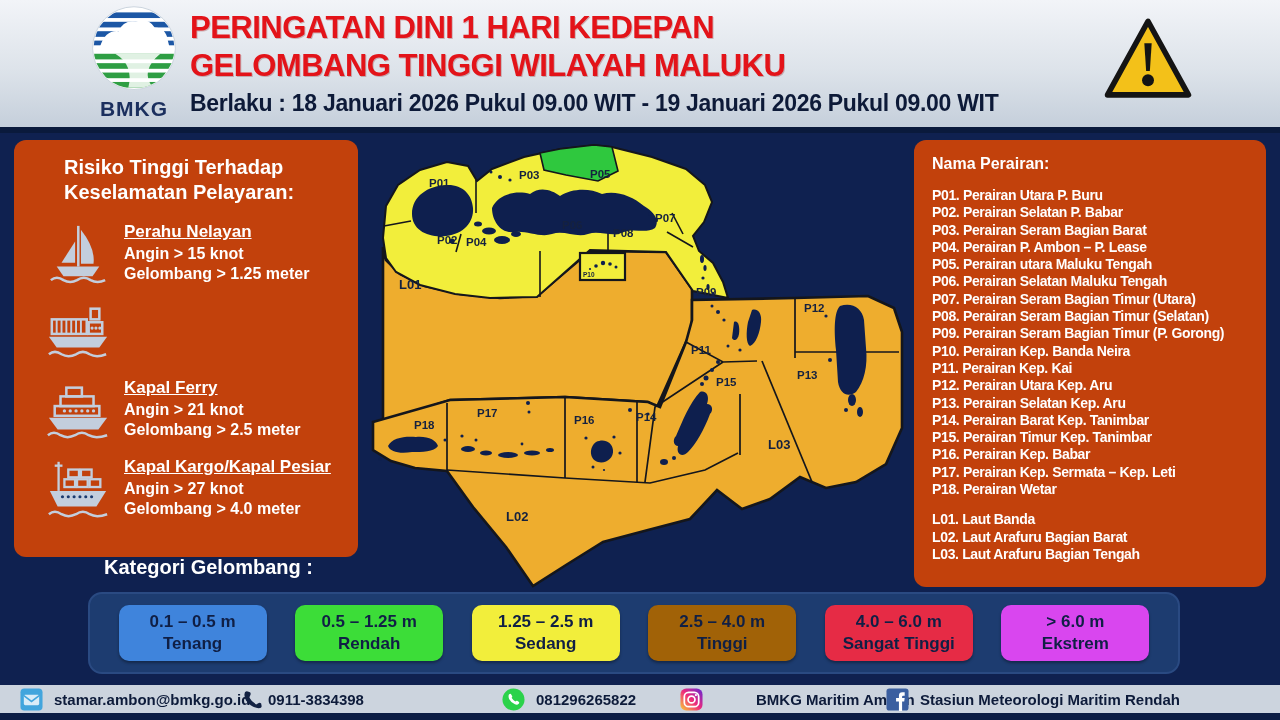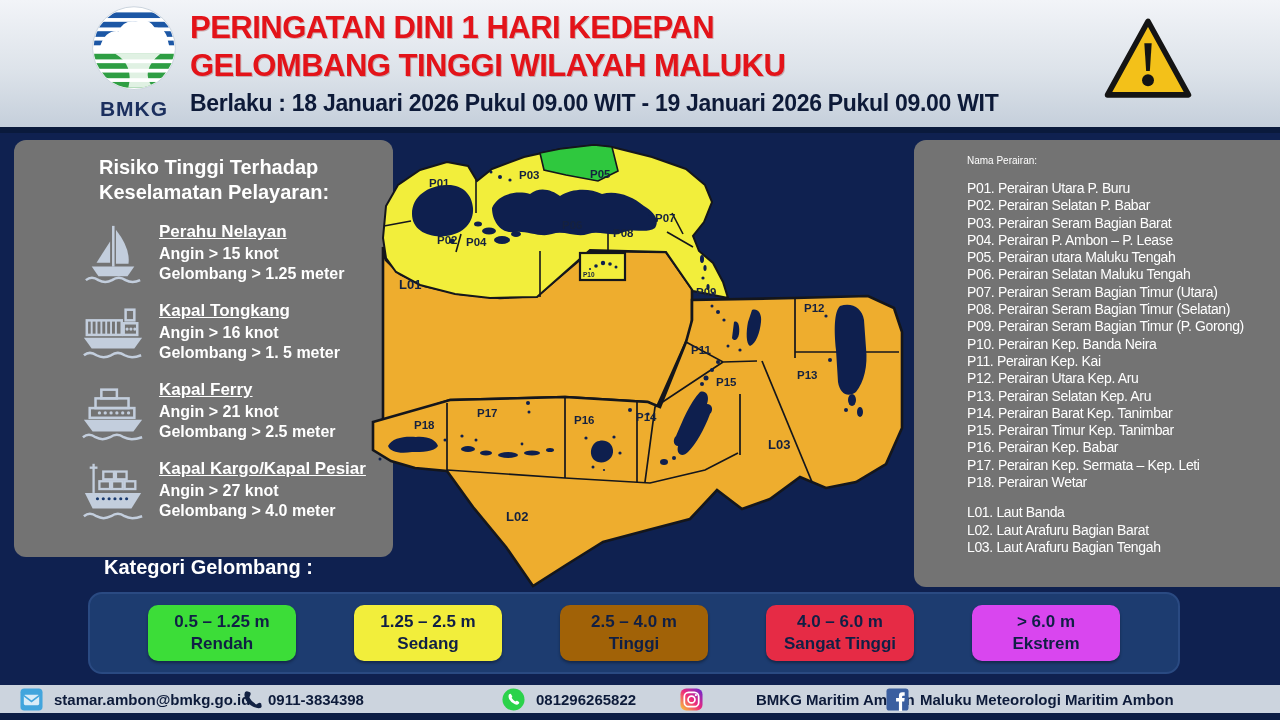--- a/index.html
+++ b/index.html
@@ -13,33 +13,33 @@
   .header-strip{position:absolute;left:0;top:127px;width:1280px;height:6px;background:#0a1a3c;}
   .logo-block{position:absolute;left:78px;top:3px;width:112px;text-align:center;}
   .logo-label{font-size:21px;font-weight:800;color:#1b2f5e;letter-spacing:1px;margin-top:-4px;text-align:center;}
   .title-box{position:absolute;left:190px;top:9px;width:905px;text-align:left;}
   .title-line{font-size:31px;line-height:38px;font-weight:800;color:#e31319;
               letter-spacing:-0.5px;text-shadow:1px 1px 0 rgba(120,0,0,.25);}
   .subtitle{margin-top:5px;font-size:23px;font-weight:700;color:#0d1a38;letter-spacing:-0.3px;}
   .warning-box{position:absolute;left:1102px;top:15px;}
 
   
-  .panel{position:absolute;background:#737373;border-radius:12px;padding-left:35px;}
+  .panel{position:absolute;background:#c2410c;border-radius:12px;}
   .risk-panel{left:14px;top:140px;width:344px;height:417px;}
   .risk-title{padding:15px 0 0 50px;font-size:20px;line-height:25px;font-weight:800;color:#fff;}
   .vessel{display:flex;align-items:center;margin:17px 8px 0 18px;}
   .vessel-icon{width:92px;flex:0 0 92px;display:flex;justify-content:center;}
   .vessel-text{color:#fff;font-weight:700;}
   .vessel-name{font-size:17px;text-decoration:underline;margin-bottom:2px;}
   .vessel-line{font-size:16px;line-height:20px;}
 
   .waters-panel{left:914px;top:140px;width:352px;height:447px;}
-  .waters-title{padding:15px 0 0 18px;font-size:10px;font-weight:400;color:#fff;}
+  .waters-title{padding:15px 0 0 18px;font-size:16px;font-weight:700;color:#fff;}
   .waters-list{padding:14px 0 0 18px;}
-  .waters-item{font-size:14px;line-height:17.3px;font-weight:400;color:#fff;
+  .waters-item{font-size:14px;line-height:17.3px;font-weight:700;color:#fff;
                letter-spacing:-0.35px;white-space:nowrap;}
   .seas-list{padding:13px 0 0 18px;}
 
   
   .legend-title{position:absolute;left:104px;top:556px;font-size:20px;font-weight:800;color:#fff;}
   .legend-panel{position:absolute;left:88px;top:592px;width:1092px;height:82px;
                 background:#1d3c70;border:2px solid #2a4a82;border-radius:14px;box-sizing:border-box;
                 display:flex;align-items:center;justify-content:space-evenly;}
   .chip{width:148px;height:56px;border-radius:10px;display:flex;flex-direction:column;
         align-items:center;justify-content:center;color:#101f45;font-weight:800;
@@ -144,25 +144,20 @@
           </g>
           <g fill="#c3cedd">
             <circle cx="47.5" cy="26" r="1.6"></circle>
               <circle cx="51.5" cy="26" r="1.6"></circle>
               <circle cx="55.5" cy="26" r="1.6"></circle>
             <path d="M3,35 L63,35 L55,46 L11,46 Z"></path>
           </g>
           <path d="M3,53 Q9,48 16,53 Q23,57 31,53 Q38,48 45,53 Q52,57 62,53" fill="none" stroke="#c3cedd" stroke-width="2.6"></path>
         </svg>
       </div>
-      <div class="vessel-text">
-        <div class="vessel-name">Kapal Tongkang</div>
-        <div class="vessel-line">Angin &gt; 16 knot</div>
-        <div class="vessel-line">Gelombang &gt; 1. 5 meter</div>
-      </div>
     </div>
 
     <div class="vessel">
       <div class="vessel-icon">
         <svg width="66" height="60" viewBox="0 0 68 60">
           <g fill="none" stroke="#c3cedd" stroke-width="2.6">
             <rect x="22" y="8" width="16" height="9"></rect>
             <rect x="16" y="17" width="34" height="10"></rect>
             <rect x="10" y="27" width="46" height="10"></rect>
           </g>
@@ -385,20 +380,24 @@
     </div>
     <div class="seas-list">
       <div class="waters-item">L01. Laut Banda</div>
       <div class="waters-item">L02. Laut Arafuru Bagian Barat</div>
       <div class="waters-item">L03. Laut Arafuru Bagian Tengah</div>
     </div>
   </div>
 
   <div class="legend-title">Kategori Gelombang :</div>
   <div class="legend-panel">
+    <div class="chip" style="background: rgb(63, 132, 220);">
+      <div>0.1 – 0.5 m</div>
+      <div>Tenang</div>
+    </div>
     <div class="chip" style="background: rgb(60, 221, 56);">
       <div>0.5 – 1.25 m</div>
       <div>Rendah</div>
     </div>
     <div class="chip" style="background: rgb(242, 238, 59);">
       <div>1.25 – 2.5 m</div>
       <div>Sedang</div>
     </div>
     <div class="chip" style="background: #a16207;">
       <div>2.5 – 4.0 m</div>
@@ -457,16 +456,16 @@
     </svg>
   </span>
   <span class="f-text" style="left:756px;text-align:right;">BMKG Maritim Ambon</span>
 
   <span class="f-icon" style="left:886px;">
     <svg width="23" height="23" viewBox="0 0 24 24">
       <rect x="0.5" y="0.5" width="23" height="23" rx="3" fill="#3b5fa0"></rect>
       <path d="M13.5,24 L13.5,14 L10.5,14 L10.5,10.5 L13.5,10.5 L13.5,8 Q13.5,4.5 17,4.5 L19.5,4.5 L19.5,8 L17.8,8 Q16.8,8 16.8,9 L16.8,10.5 L19.5,10.5 L19,14 L16.8,14 L16.8,24 Z" fill="#ffffff"></path>
     </svg>
   </span>
-  <span class="f-text" style="left:920px;">Maluku Meteorologi Maritim Ambon</span>
+  <span class="f-text" style="left:920px;">Stasiun Meteorologi Maritim Rendah</span>
 
   <div class="footer-bottom"></div>
 </div>
 
 </body></html>

